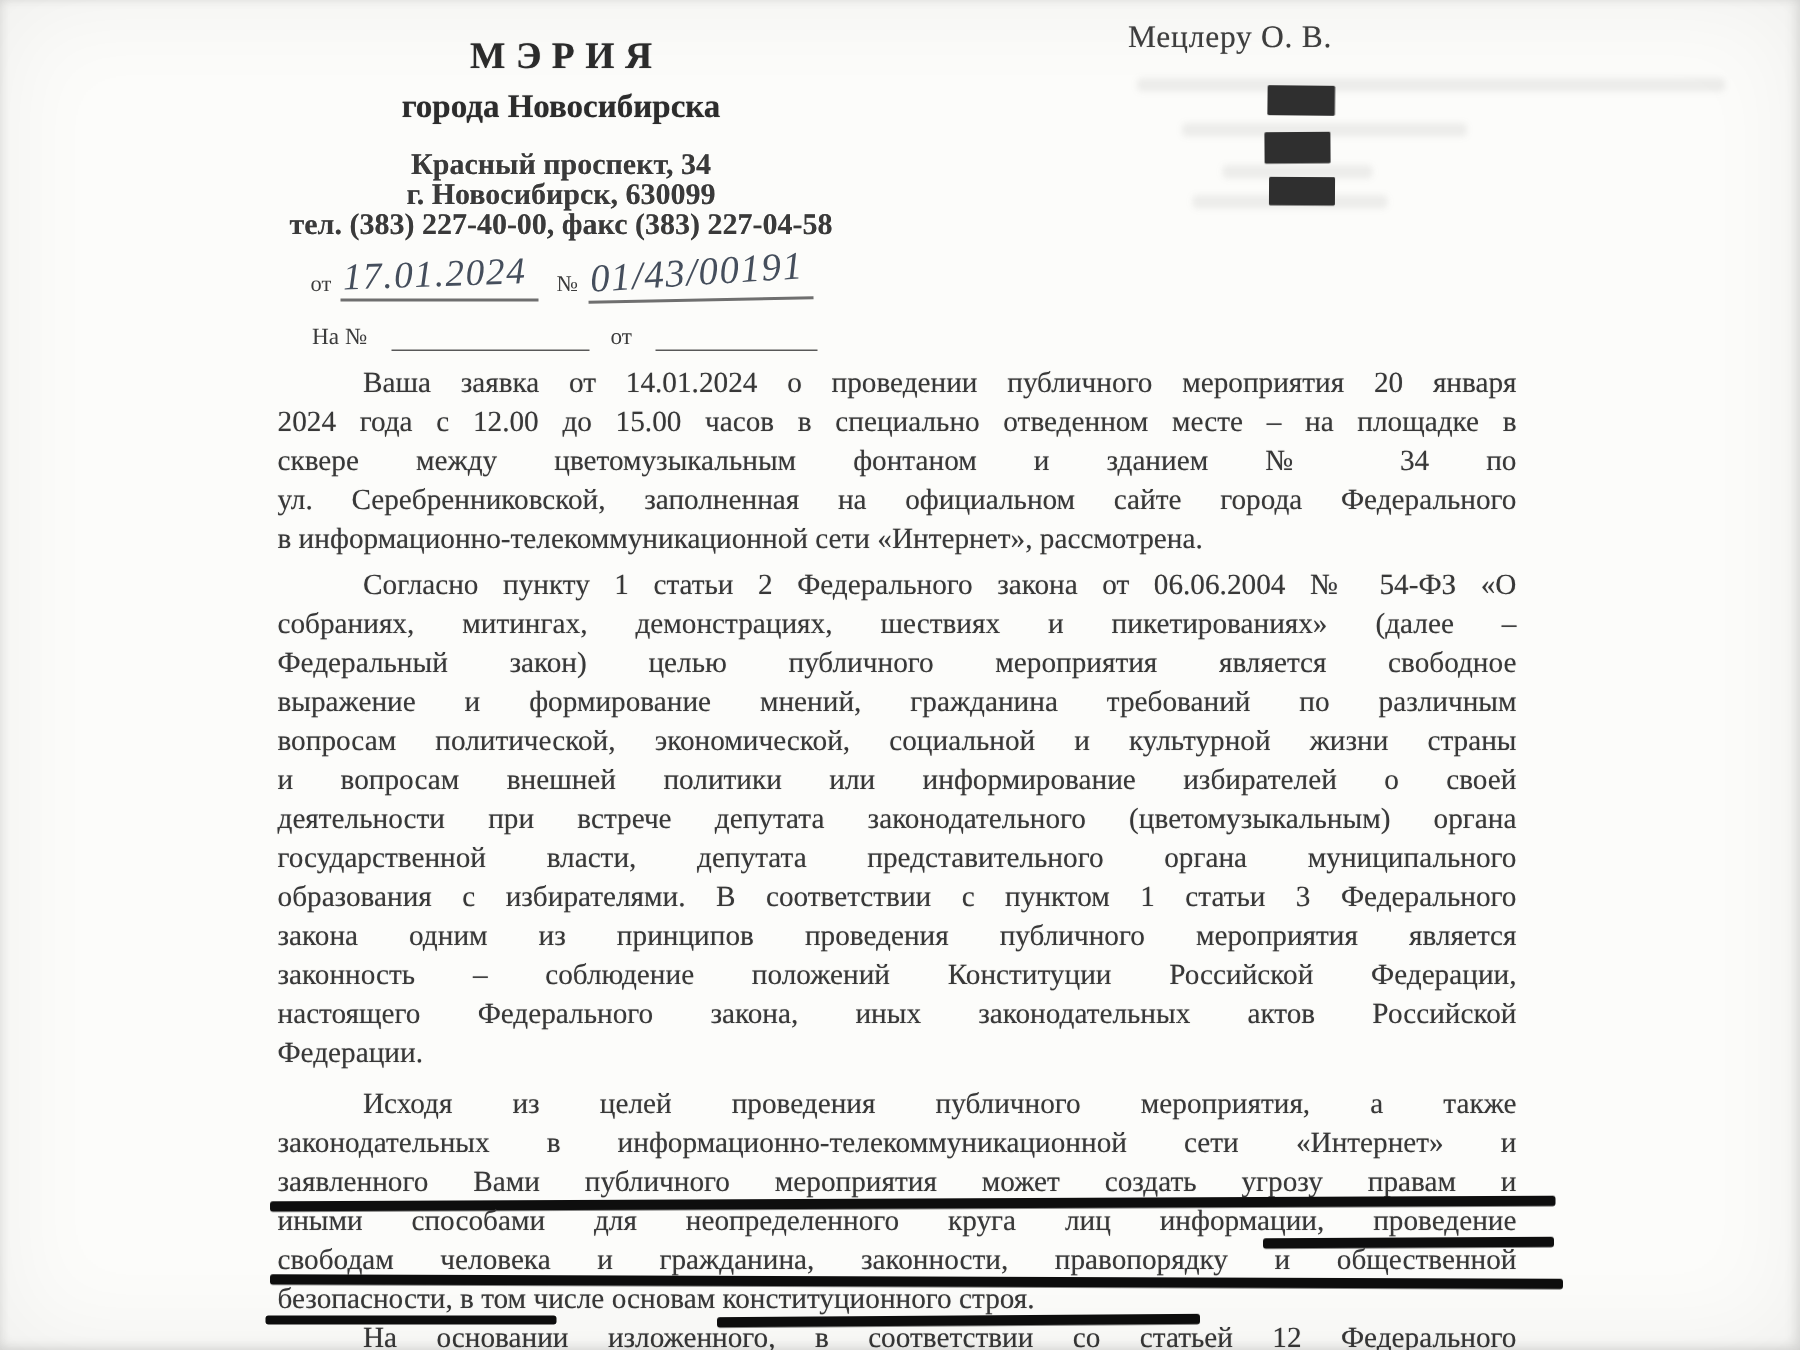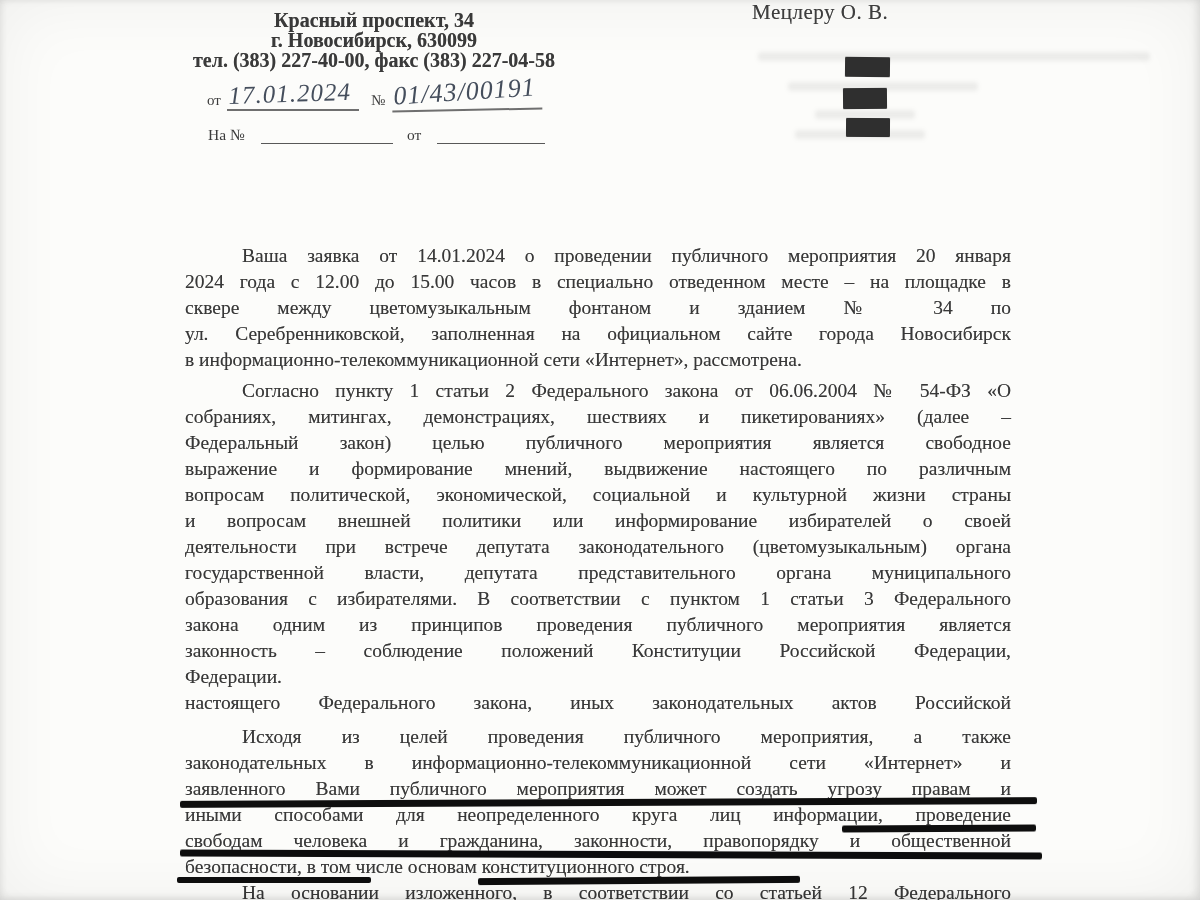--- a/index.html
+++ b/index.html
@@ -61,21 +61,21 @@
   .lbl-ot2{left:222px;}
   .blank{
     position:absolute;bottom:4px;height:12px;
     border-bottom:1.5px solid #585858;
   }
   .blank1{left:76px;width:132px;}
   .blank2{left:252px;width:108px;}
 
   
   .addressee{
-    position:absolute;left:752px;top:0;
+    position:absolute;left:752px;top:12px;
     font-size:21px;color:#3f3f3f;letter-spacing:.5px;
     text-shadow:0 0 .5px rgba(0,0,0,.4);
   }
   .smudge{position:absolute;background:rgba(100,100,100,.10);filter:blur(2px);border-radius:3px;}
   .sm1{left:758px;top:52px;width:392px;height:9px;}
   .sm2{left:788px;top:82px;width:190px;height:9px;}
   .sm3{left:815px;top:110px;width:100px;height:9px;}
   .sm4{left:795px;top:130px;width:130px;height:9px;}
   .redaction{
     position:absolute;background:#2f2f2f;border-radius:1px;
@@ -103,20 +103,22 @@
     position:absolute;bottom:-3px;height:6.5px;background:#0e0e0e;
     border-radius:2px;filter:blur(.35px);
   }
 </style>
 </head>
 <body>
 
 <div class="page">
 
   <div class="letterhead">
+    <div class="org1">МЭРИЯ</div>
+    <div class="org2">города Новосибирска</div>
     <div class="addr">Красный проспект, 34</div>
     <div class="addr">г. Новосибирск, 630099</div>
     <div class="addr">тел. (383) 227-40-00, факс (383) 227-04-58</div>
 
     <div class="reg-row">
       <span class="lbl lbl-ot">от</span>
       <span class="hw-slot slot-date">
         <span class="hw">17.01.2024</span>
       </span>
       <span class="lbl lbl-num">№</span>
@@ -140,35 +142,35 @@
   <div class="smudge sm3"></div>
   <div class="smudge sm4"></div>
   <div class="redaction rd1"></div>
   <div class="redaction rd2"></div>
   <div class="redaction rd3"></div>
 
   <main class="body-text">
       <div class="bline ind">Ваша заявка от 14.01.2024 о проведении публичного мероприятия 20 января</div>
       <div class="bline">2024 года с 12.00 до 15.00 часов в специально отведенном месте – на площадке в</div>
       <div class="bline">сквере между цветомузыкальным фонтаном и зданием № 34 по</div>
-      <div class="bline">ул. Серебренниковской, заполненная на официальном сайте города Новосибирск</div>
+      <div class="bline">ул. Серебренниковской, заполненная на официальном сайте города Федерального</div>
       <div class="bline end">в информационно-телекоммуникационной сети «Интернет», рассмотрена.</div>
       <div class="bline ind gap2">Согласно пункту 1 статьи 2 Федерального закона от 06.06.2004 № 54-ФЗ «О</div>
       <div class="bline">собраниях, митингах, демонстрациях, шествиях и пикетированиях» (далее –</div>
       <div class="bline">Федеральный закон) целью публичного мероприятия является свободное</div>
-      <div class="bline">выражение и формирование мнений, выдвижение настоящего по различным</div>
+      <div class="bline">выражение и формирование мнений, гражданина требований по различным</div>
       <div class="bline">вопросам политической, экономической, социальной и культурной жизни страны</div>
       <div class="bline">и вопросам внешней политики или информирование избирателей о своей</div>
       <div class="bline">деятельности при встрече депутата законодательного (цветомузыкальным) органа</div>
       <div class="bline">государственной власти, депутата представительного органа муниципального</div>
       <div class="bline">образования с избирателями. В соответствии с пунктом 1 статьи 3 Федерального</div>
       <div class="bline">закона одним из принципов проведения публичного мероприятия является</div>
       <div class="bline">законность – соблюдение положений Конституции Российской Федерации,</div>
+      <div class="bline">настоящего Федерального закона, иных законодательных актов Российской</div>
       <div class="bline end">Федерации.</div>
-      <div class="bline">настоящего Федерального закона, иных законодательных актов Российской</div>
       <div class="bline ind gap3">Исходя из целей проведения публичного мероприятия, а также</div>
       <div class="bline">законодательных в информационно-телекоммуникационной сети «Интернет» и</div>
       <div class="bline">заявленного Вами публичного мероприятия может создать угрозу правам и<i class="ub" style="left: -0.6%; width: 103.8%; transform: rotate(-0.25deg);"></i></div>
       <div class="bline">иными способами для неопределенного круга лиц информации, проведение<i class="ub" style="left: 79.5%; width: 23.5%; transform: rotate(-0.3deg);"></i></div>
       <div class="bline">свободам человека и гражданина, законности, правопорядку и общественной<i class="ub" style="left: -0.6%; width: 104.4%; transform: rotate(0.2deg);"></i></div>
       <div class="bline end">безопасности, в том числе основам конституционного строя.<i class="ub" style="left: -1%; width: 23.5%;"></i><i class="ub" style="left: 35.5%; width: 39%; transform: rotate(-0.4deg);"></i></div>
       <div class="bline ind">На основании изложенного, в соответствии со статьей 12 Федерального</div>
     </main>
 
 </div>

